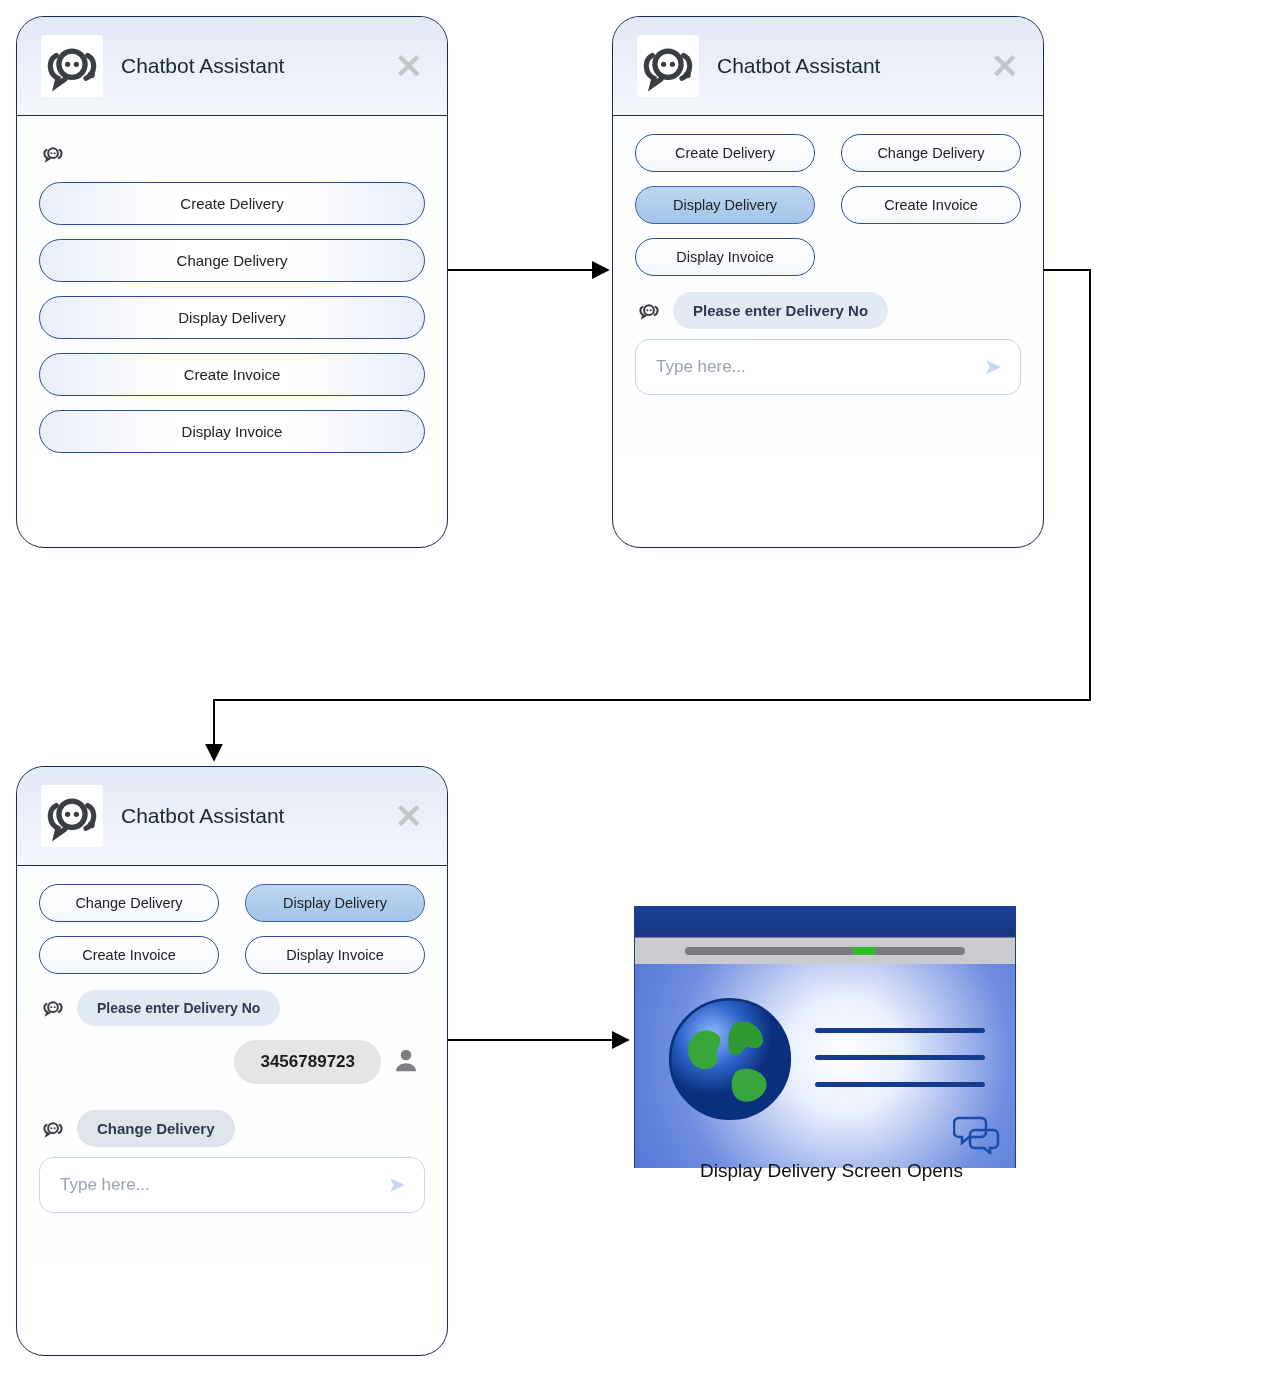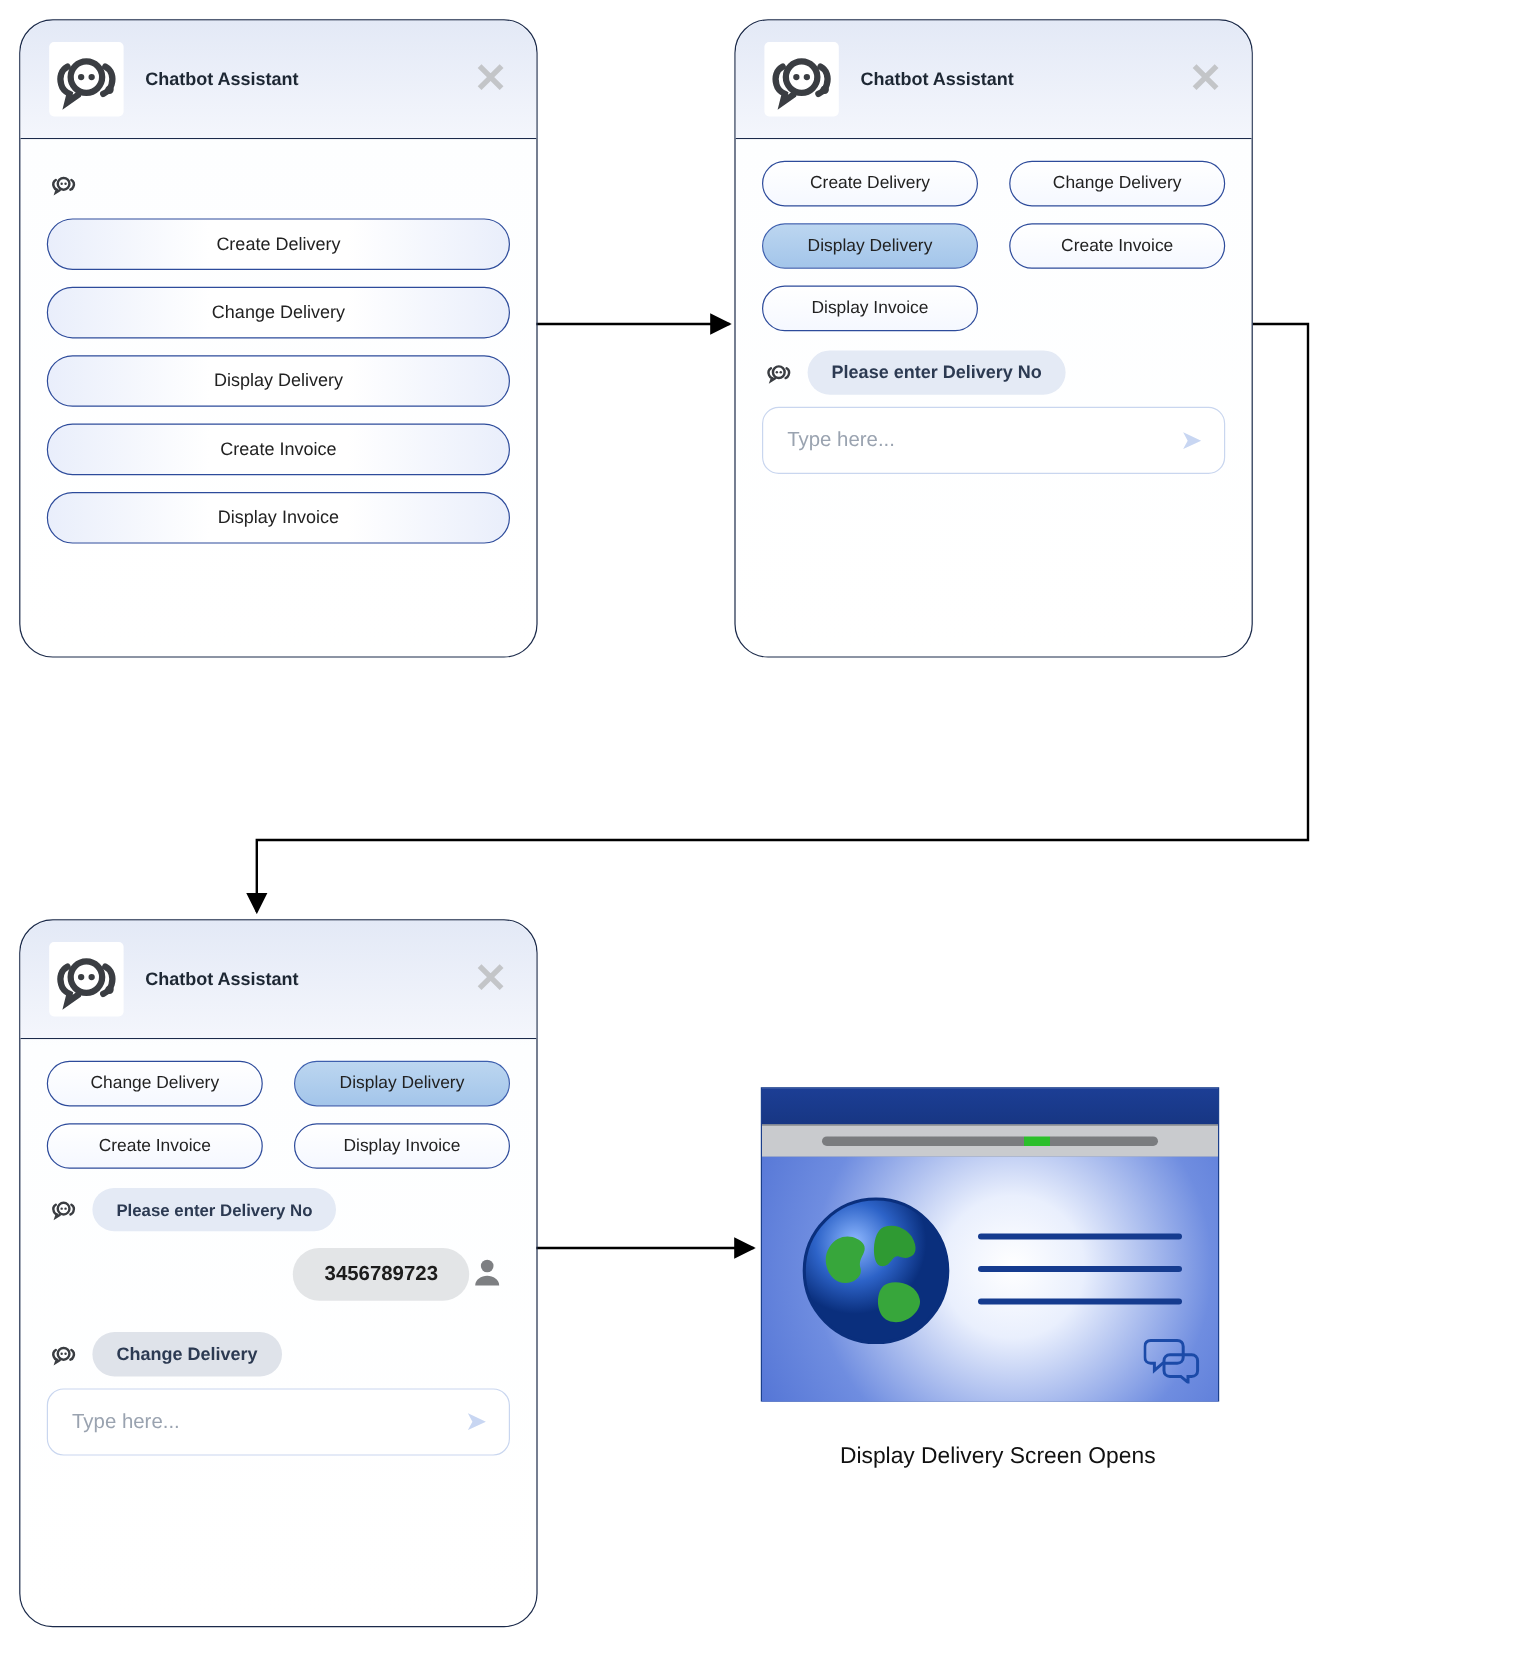--- a/index.html
+++ b/index.html
@@ -18,21 +18,21 @@
   .panel{
     position:absolute;width:430px;border:1.5px solid #1b2a4a;border-radius:28px;
     background:linear-gradient(180deg,#f2f5fc,#fdfeff 18%,#fff);
     box-shadow:0 0 0 .5px rgba(0,0,0,.02);
   }
   .panel-head{
     display:flex;align-items:center;gap:18px;padding:18px 24px;
     border-bottom:1.5px solid #1b2a4a;border-radius:28px 28px 0 0;
     background:linear-gradient(180deg,#e3e9f6,#f4f6fc);
   }
-  .title{font-size:15px;font-weight:700;color:#1d2733;flex:1;}
+  .title{font-size:21px;font-weight:400;color:#1d2733;flex:1;}
   .close{font-size:34px;font-weight:700;color:#c3c5c8;cursor:pointer;line-height:1;}
   .panel-body{padding:18px 22px 26px;}
 
   
   .bot-big{width:62px;height:62px;background:#fff;border-radius:4px;display:flex;align-items:center;justify-content:center;}
   .bot-big svg{width:56px;height:56px;}
   .bot-mini{width:28px;height:28px;display:flex;align-items:center;justify-content:center;}
   .bot-mini svg{width:26px;height:26px;}
 
   
@@ -68,21 +68,21 @@
     display:flex;align-items:center;border:1.5px solid #c9d6ef;border-radius:14px;
     padding:14px 18px;margin-top:5px;background:#fff;
   }
   .inputbar input{
     border:none;outline:none;flex:1;font-size:17px;color:#222;background:transparent;
   }
   .inputbar input::placeholder{color:#9aa3b0;}
   .send{color:#c8d6f2;font-size:22px;cursor:pointer;}
 
   
-  .userline{display:flex;align-items:center;justify-content:flex-end;margin:14px 4px 4px;}
+  .userline{display:flex;align-items:center;justify-content:flex-end;gap:10px;margin:14px 4px 4px;}
   .user-bubble{
     background:#e3e5e7;color:#1c1c1c;font-size:17px;font-weight:700;
     padding:12px 26px;border-radius:22px;
   }
   .user-avatar{color:#7d7f82;}
   .user-avatar svg{width:30px;height:30px;}
 
   
   .browser{
     position:absolute;width:380px;height:260px;border:1.5px solid #1b3f8c;
@@ -298,15 +298,15 @@
           <span></span>
       </div>
       <div class="chaticon">
         <svg width="48" height="40" viewBox="0 0 48 40" fill="none" stroke="currentColor" stroke-width="2.5">
           <path d="M6 4h22c3 0 5 2 5 5v9c0 3-2 5-5 5H16l-7 6v-6H6c-3 0-5-2-5-5V9c0-3 2-5 5-5z"></path>
           <path d="M22 16h18c3 0 5 2 5 5v8c0 3-2 5-5 5h-3v5l-6-5H22c-3 0-5-2-5-5v-8c0-3 2-5 5-5z"></path>
         </svg>
       </div>
     </div>
   </div>
-  <div class="caption" style="left:700px;top:1203px">Display Delivery Screen Opens</div>
+  <div class="caption" style="left:700px;top:1160px">Display Delivery Screen Opens</div>
 
 </div>
 
 </body></html>

